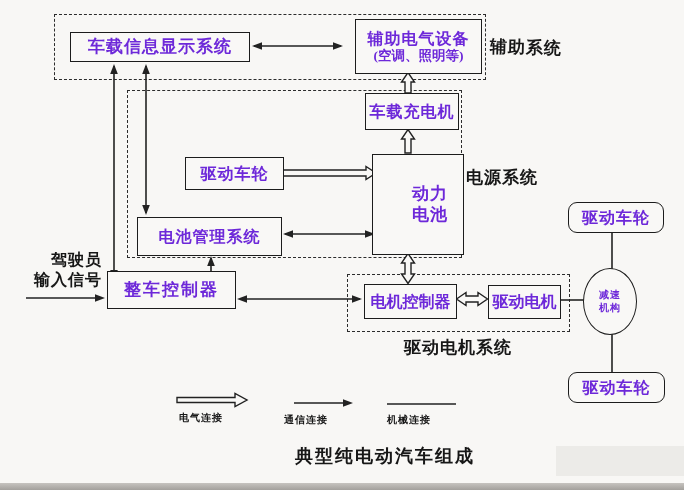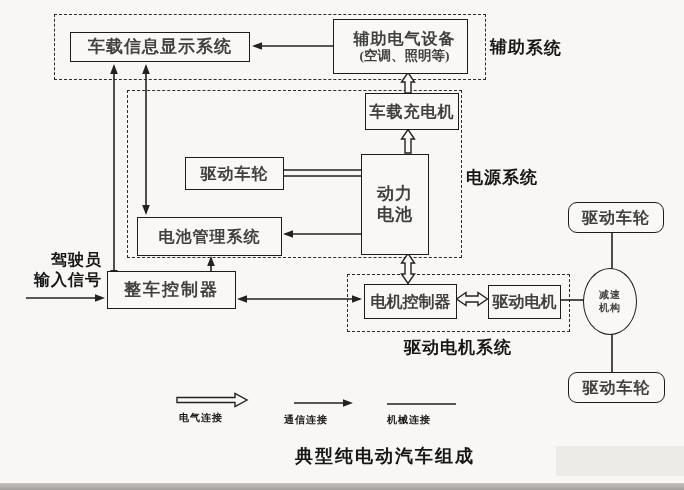--- a/index.html
+++ b/index.html
@@ -15,21 +15,21 @@
   
   .group{
     position:absolute;border:1.6px dashed #2c2c2c;background:transparent;
     z-index:1;
   }
   
   .node{
     position:absolute;border:1.8px solid #1c1c1c;background:#f9f8f6;
     display:flex;flex-direction:column;align-items:center;justify-content:center;
     z-index:3;font-weight:600;line-height:1.22;text-align:center;
-    letter-spacing:1px;color:#404040;
+    letter-spacing:1px;color:#6d28d9;
   }
   .node.rounded{border-radius:9px;}
   .node.ellipse{border-radius:50%;}
   svg.wires{position:absolute;left:0;top:0;z-index:2;}
   .lbl{
     position:absolute;z-index:4;font-weight:600;color:#171717;
     letter-spacing:1px;white-space:nowrap;
   }
   .f17{font-size:17px;} .f16{font-size:16px;} .f15{font-size:10px;} .f14{font-size:13.5px;}
   .title{font-size:18px;font-weight:700;letter-spacing:2px;}
@@ -125,34 +125,34 @@
     </g>
     <g>
       <line x1="387" y1="404" x2="456" y2="404"></line>
     </g>
   </svg>
 
   <div class="node f17" style="left:70px;top:32px;width:178px;height:28px;">
     <span>车载信息显示系统</span>
   </div>
 
-  <div class="node" style="left:333px;top:19px;width:125px;height:53px;padding-left:8px;">
+  <div class="node" style="left:355px;top:19px;width:125px;height:53px;">
     <span class="f16">辅助电气设备</span>
     <span class="f14" style="letter-spacing:0;">(空调、照明等)</span>
   </div>
 
   <div class="node f16" style="left:365px;top:93px;width:92px;height:35px;">
     <span>车载充电机</span>
   </div>
 
   <div class="node f16" style="left:185px;top:157px;width:97px;height:31px;">
     <span>驱动车轮</span>
   </div>
 
-  <div class="node f17" style="left:361px;top:154px;width:66px;height:99px;">
+  <div class="node f17" style="left:372px;top:154px;width:66px;height:99px;padding-left:24px;">
     <span>动力</span>
     <span>电池</span>
   </div>
 
   <div class="node f16" style="left:137px;top:217px;width:143px;height:37px;">
     <span>电池管理系统</span>
   </div>
 
   <div class="node f17" style="left:107px;top:271px;width:127px;height:36px;letter-spacing:2px;">
     <span>整车控制器</span>

